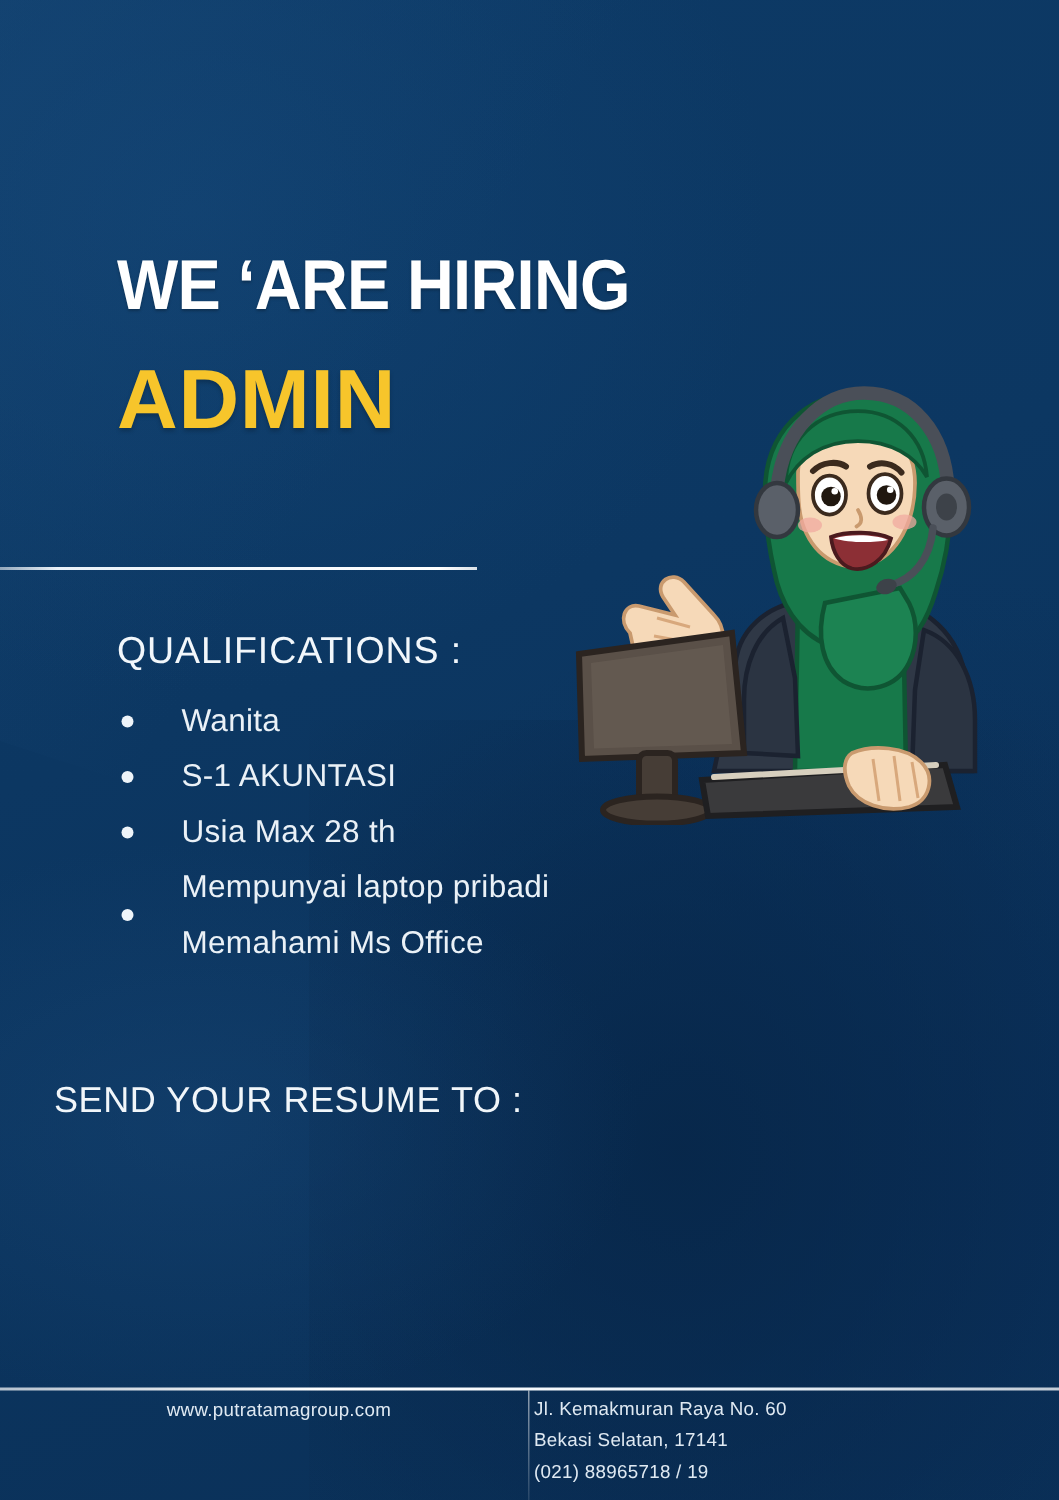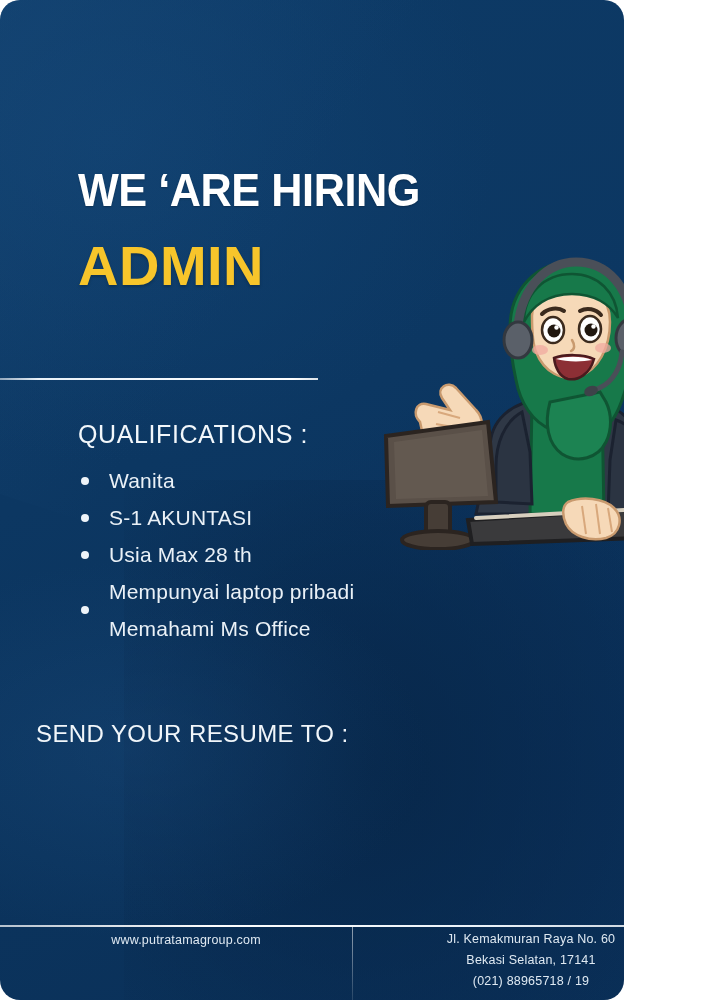--- a/index.html
+++ b/index.html
@@ -6,29 +6,28 @@
     margin: 0;
     padding: 0;
     background: #ffffff;
   }
   body {
     font-family: "Liberation Sans", sans-serif;
   }
 
   .poster {
     position: relative;
-    width: 624px;
+    width: 706px;
     height: 1000px;
     overflow: hidden;
     background: #0b3562;
     background-image:
       radial-gradient(ellipse 620px 520px at 18% 14%, #10406f 0%, rgba(16,64,111,0) 62%),
       radial-gradient(ellipse 700px 600px at 88% 78%, #0a2f59 0%, rgba(10,47,89,0) 66%),
       linear-gradient(160deg, #0d3a66 0%, #0c3762 42%, #0a3058 100%);
-    border-radius: 20px;
   }
 
   
   .sheen-a {
     position: absolute;
     left: -180px;
     top: -240px;
     width: 640px;
     height: 760px;
     transform: rotate(18deg);
@@ -128,20 +127,21 @@
     height: 8px;
     border-radius: 50%;
     background: #eef4f9;
   }
   .qual-line {
     font-size: 21px;
     line-height: 37px;
     color: #eaf1f7;
     letter-spacing: 0.2px;
     white-space: nowrap;
+    margin-left: 12px;
   }
 
   
   .resume-label {
     position: absolute;
     left: 36px;
     top: 720px;
     font-size: 24px;
     letter-spacing: 0.4px;
     color: #f1f6fa;
@@ -200,21 +200,21 @@
   .footer-left .f-social {
     font-size: 13.5px;
     color: #e8f0f7;
     letter-spacing: 0.2px;
   }
   .footer-right {
     position: absolute;
     left: 356px;
     top: 929px;
     width: 350px;
-    text-align: center;
+    text-align: left;
   }
   .footer-right div {
     font-size: 12.5px;
     color: #dfe9f2;
     line-height: 21px;
     letter-spacing: 0.2px;
   }
 </style>
 </head>
 <body>

